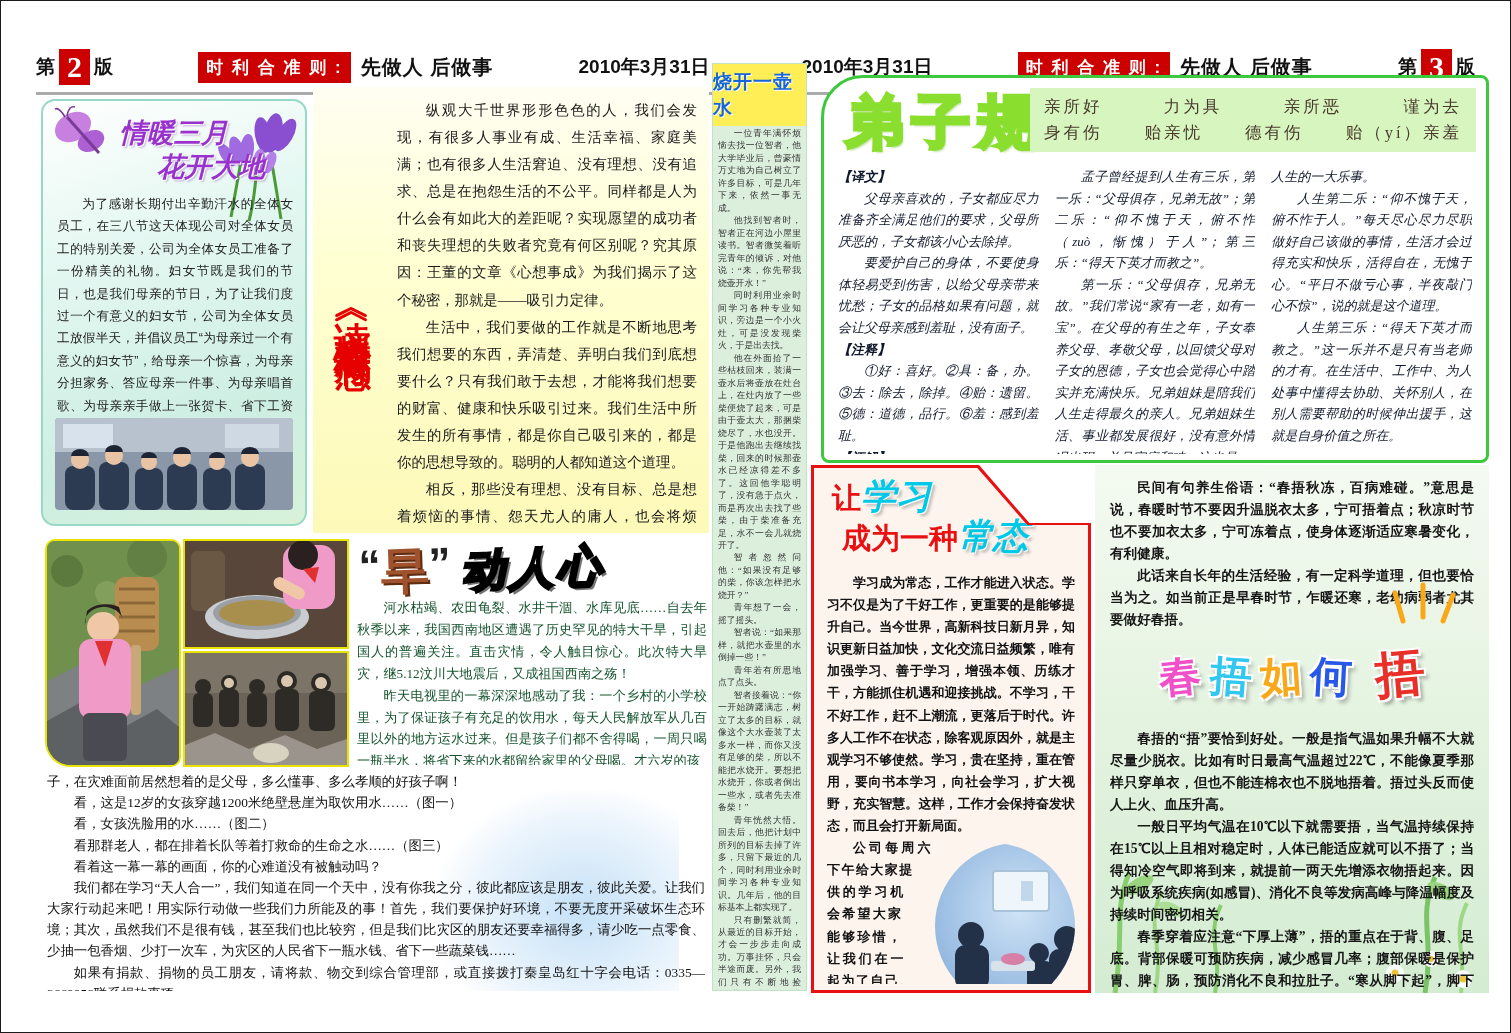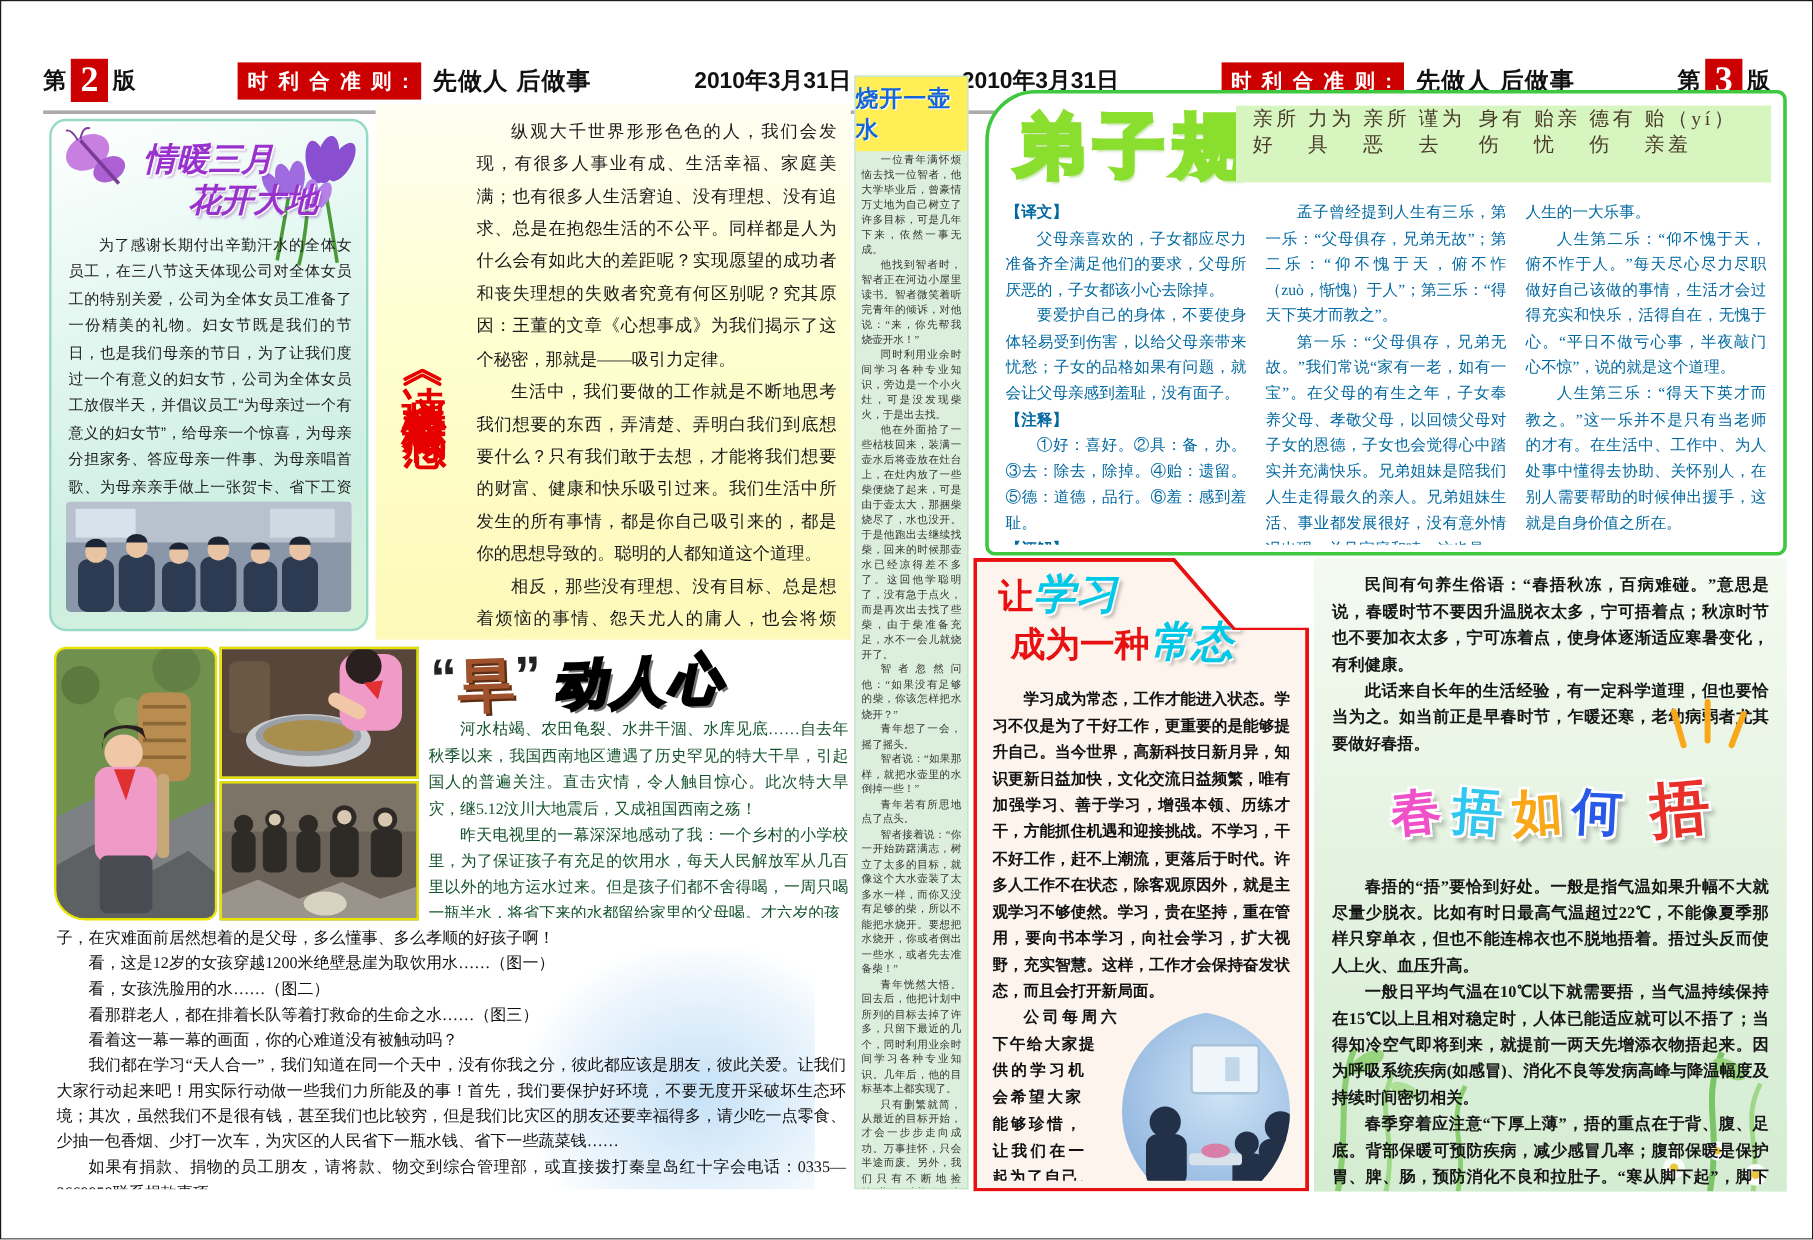--- a/index.html
+++ b/index.html
@@ -73,26 +73,26 @@
   .dr-full p.cont{text-indent:0;}
   .dr-water{position:absolute;right:30px;bottom:0;width:240px;height:200px;z-index:-1;
             background:radial-gradient(ellipse at 60% 60%,rgba(150,200,240,.55),rgba(180,215,245,.25) 55%,transparent 75%);}
 
   
   .box-dz{position:absolute;left:820px;top:74px;width:668px;height:388px;border:3px solid #3ec83e;
           border-radius:42px 8px 8px 8px;background:#fff;box-sizing:border-box;z-index:2;overflow:hidden;}
   .dz-title{position:absolute;left:22px;top:6px;font-size:58px;font-weight:900;color:#eafccc;
             -webkit-text-stroke:4px #8ade2e;letter-spacing:8px;text-shadow:2px 3px 2px rgba(100,180,30,.4);}
   .dz-banner{position:absolute;left:206px;top:10px;right:10px;height:64px;background:#d6f5bf;
-             display:flex;flex-direction:row;justify-content:center;gap:4px;padding:0 14px;box-sizing:border-box;}
+             display:flex;flex-direction:column;justify-content:center;gap:4px;padding:0 14px;box-sizing:border-box;}
   .dz-banner .row{display:flex;justify-content:space-between;font-family:"Liberation Serif",serif;
                   font-size:16.5px;color:#4a3a2c;letter-spacing:3px;}
   .dz-cols{position:absolute;left:14px;right:14px;top:88px;bottom:6px;display:flex;gap:16px;overflow:hidden;}
-  .dz-col{flex:1;font-family:"Liberation Serif",serif;font-size:13px;line-height:1.66;color:#0369a1;
-          text-align:justify;overflow:hidden;}
+  .dz-col{flex:1;font-family:"Liberation Serif",serif;font-size:13px;line-height:1.66;color:#0f172a;
+          text-align:justify;overflow:hidden;font-style:italic;}
   .dz-col p{text-indent:2em;}
   .dz-col p.lbl{text-indent:0;font-weight:bold;}
   .dz-col p.cont{text-indent:0;}
 
   
   .learn-outer{position:absolute;left:810px;top:464px;width:280px;height:528px;background:#e81010;
                clip-path:polygon(0 0,60% 0,78% 11%,100% 11%,100% 100%,0 100%);z-index:2;}
   .learn-inner{position:absolute;inset:3px;background:#fdf4ee;
                clip-path:polygon(0 0,59.6% 0,77.8% 10.9%,100% 10.9%,100% 100%,0 100%);}
   .learn-title{position:absolute;top:8px;left:18px;line-height:1.15;white-space:nowrap;}

